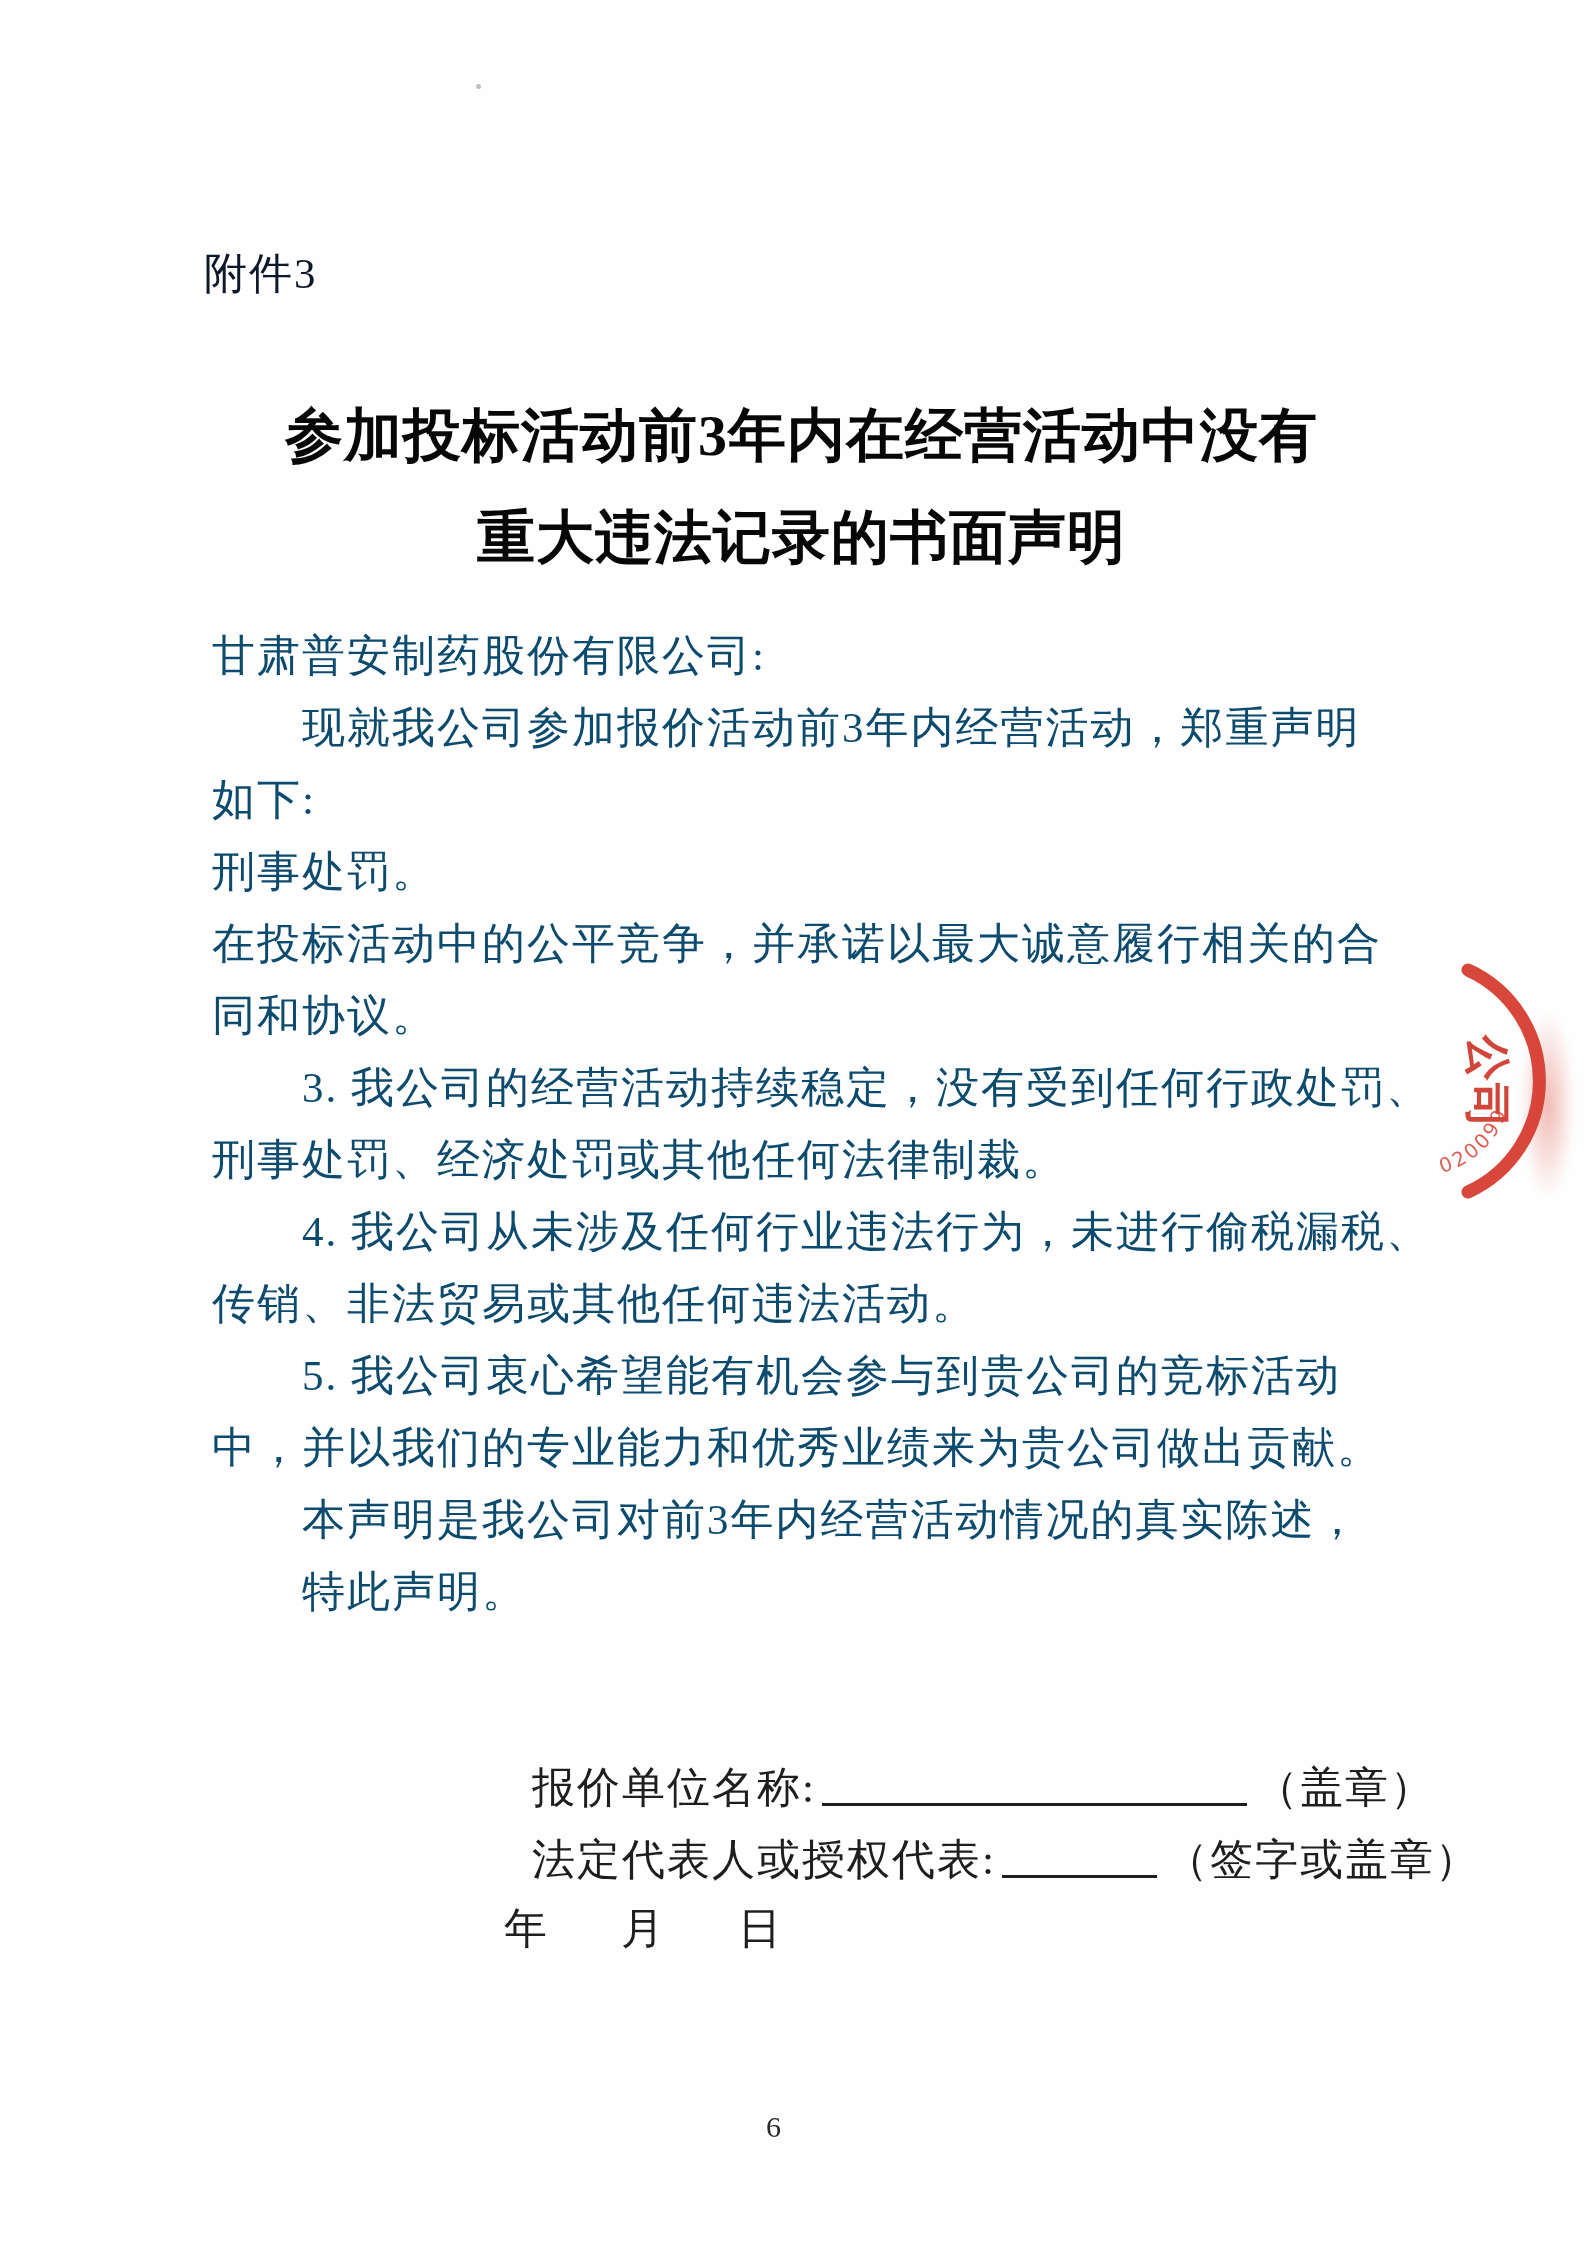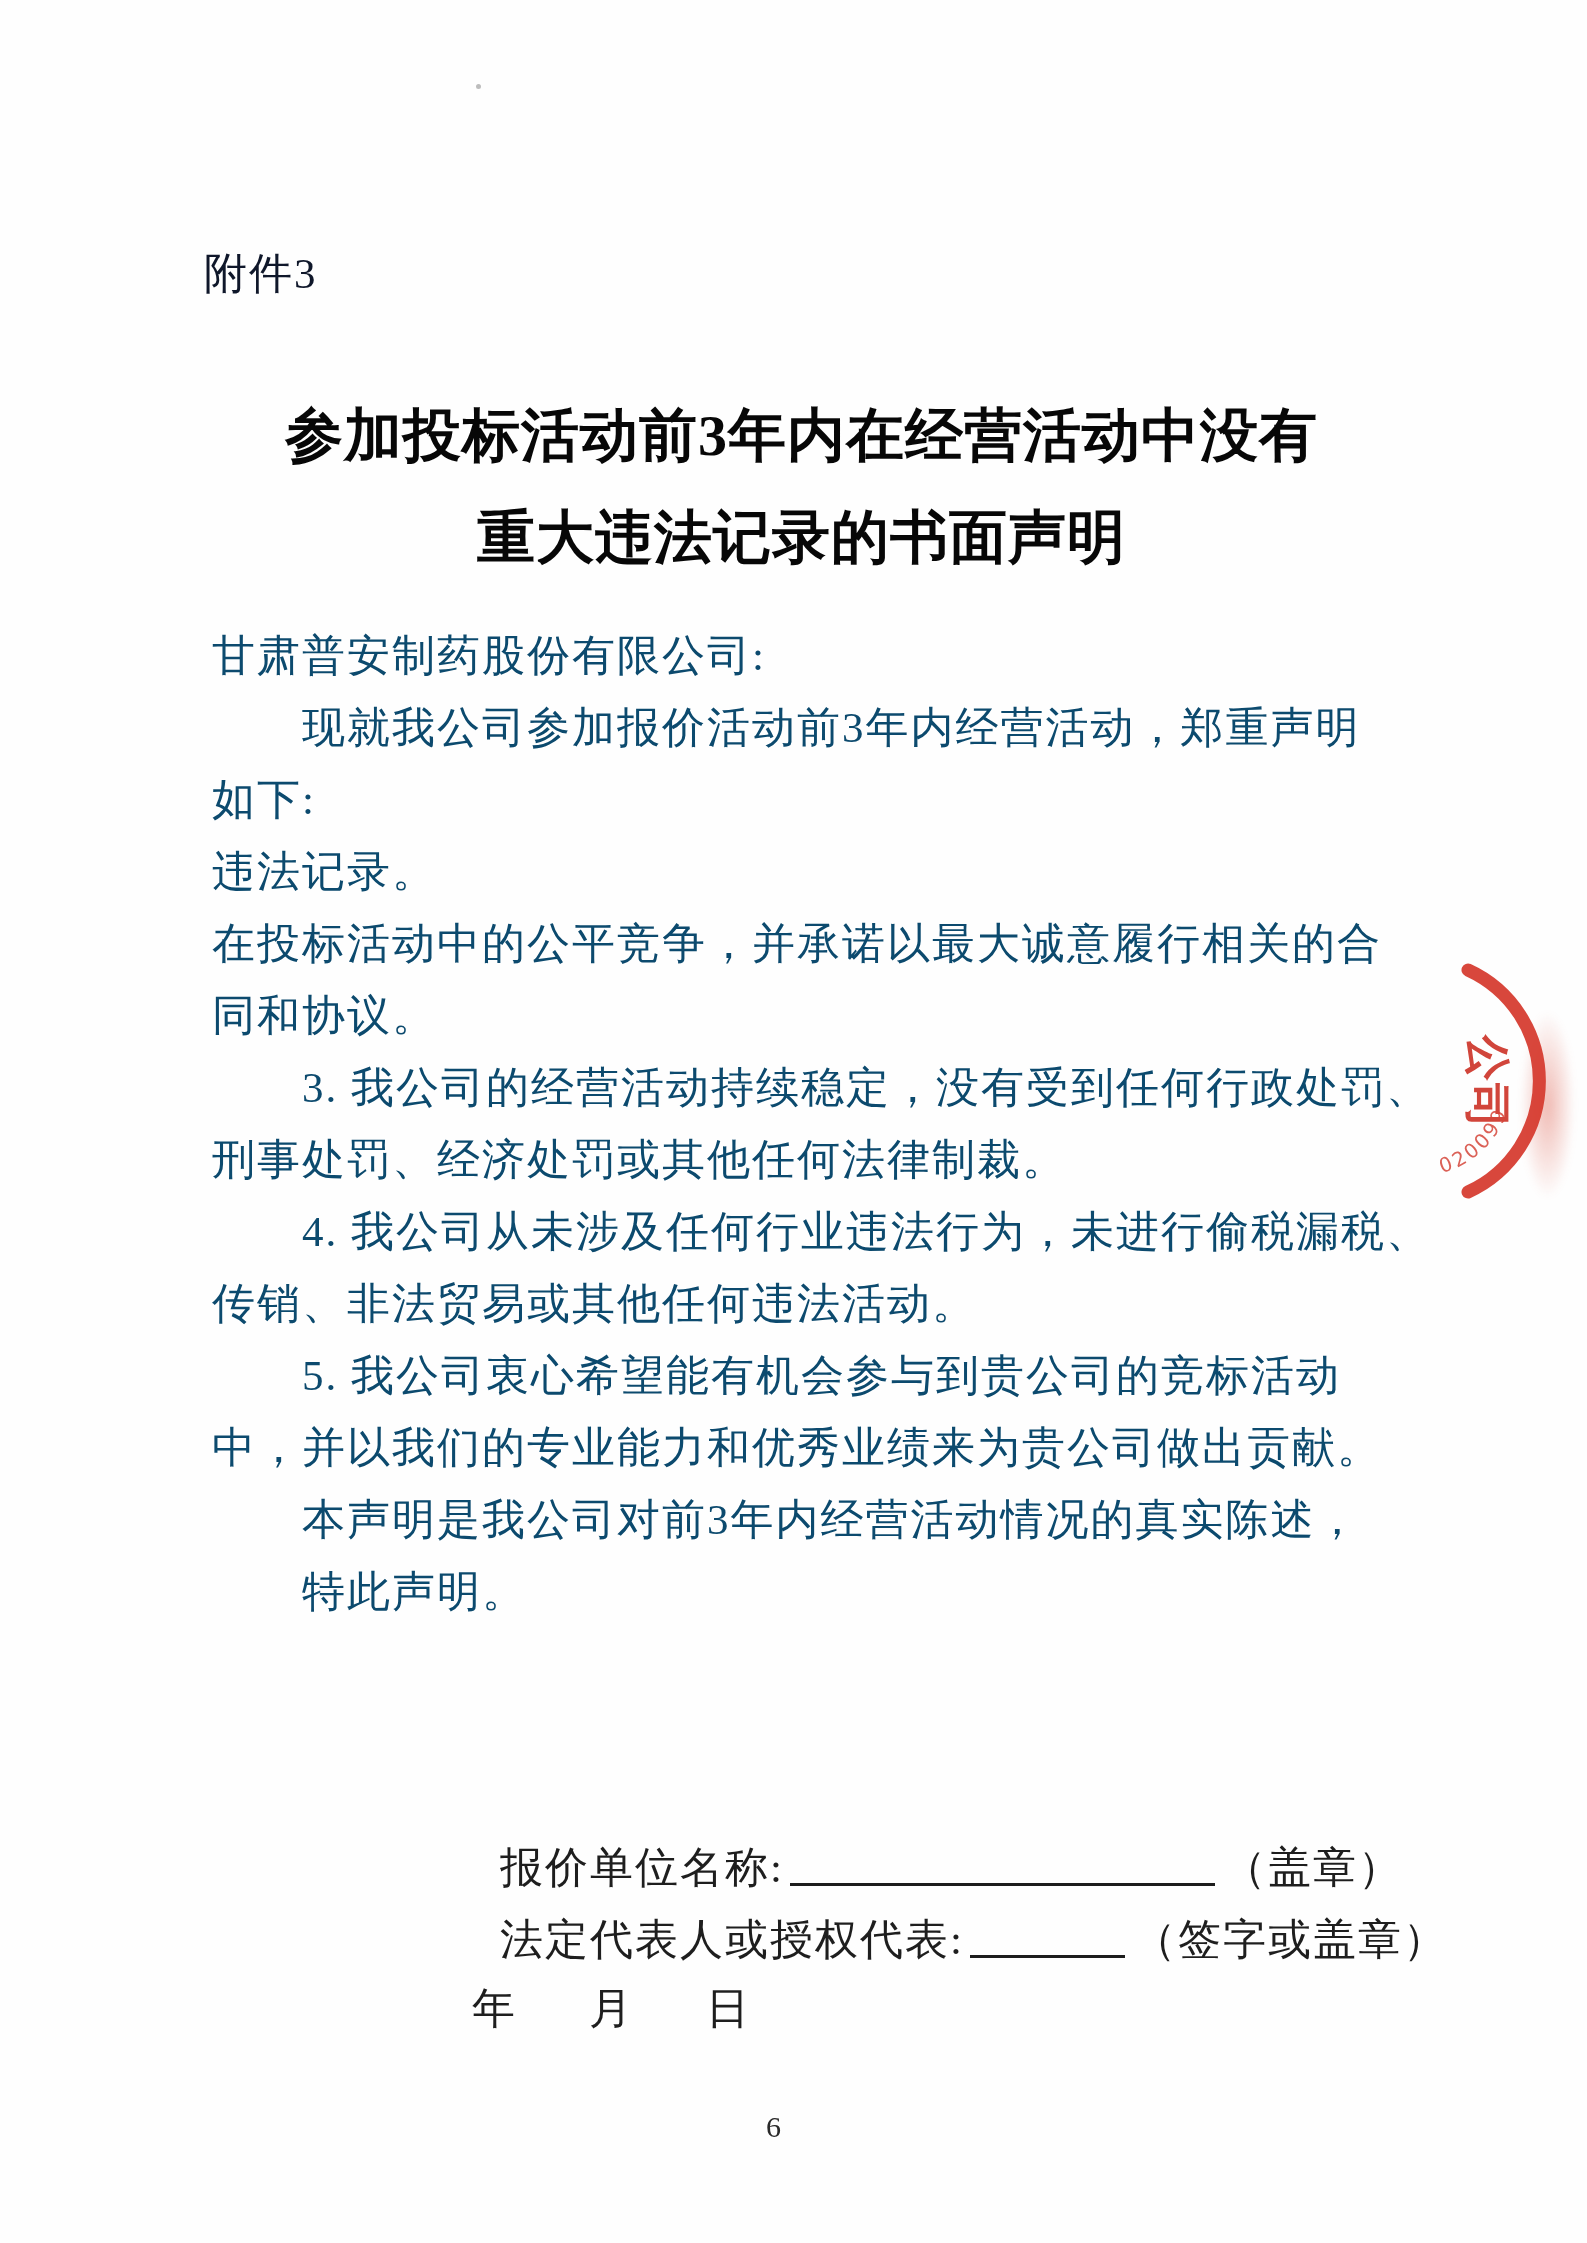--- a/index.html
+++ b/index.html
@@ -54,27 +54,28 @@
     line-height: 72px;
     letter-spacing: 2px;
     color: #0c4a6e;
     white-space: nowrap;
   }
   .bline { height: 72px; }
   .bline.indent { text-indent: 90px; }
 
   .sig-block {
     position: absolute;
-    left: 0; top: 1832px;
+    left: 0; top: 1752px;
     width: 1551px;
     font-size: 43px;
     line-height: 72px;
     letter-spacing: 2px;
     color: #1e1e1e;
     white-space: nowrap;
+    padding-left: 32px;
   }
   .sig-line { height: 72px; padding-left: 500px; }
   .blank {
     display: inline-block;
     border-bottom: 3px solid #1d1d1d;
     height: 42px;
     vertical-align: -4px;
   }
   .blank-unit { width: 425px; margin-left: 6px; margin-right: 8px; }
   .blank-rep  { width: 155px; margin-left: 6px; margin-right: 8px; }
@@ -113,21 +114,21 @@
 
   <h1 class="doc-title">
     <span>参加投标活动前3年内在经营活动中没有</span><br>
     <span>重大违法记录的书面声明</span>
   </h1>
 
   <div class="body-block">
     <div class="bline">甘肃普安制药股份有限公司:</div>
     <div class="bline indent">现就我公司参加报价活动前3年内经营活动，郑重声明</div>
     <div class="bline">如下:</div>
-    <div class="bline">违法记录。</div>
+    <div class="bline">刑事处罚。</div>
     <div class="bline">在投标活动中的公平竞争，并承诺以最大诚意履行相关的合</div>
     <div class="bline">同和协议。</div>
     <div class="bline indent">3. 我公司的经营活动持续稳定，没有受到任何行政处罚、</div>
     <div class="bline">刑事处罚、经济处罚或其他任何法律制裁。</div>
     <div class="bline indent">4. 我公司从未涉及任何行业违法行为，未进行偷税漏税、</div>
     <div class="bline">传销、非法贸易或其他任何违法活动。</div>
     <div class="bline indent">5. 我公司衷心希望能有机会参与到贵公司的竞标活动</div>
     <div class="bline">中，并以我们的专业能力和优秀业绩来为贵公司做出贡献。</div>
     <div class="bline indent">本声明是我公司对前3年内经营活动情况的真实陈述，</div>
     <div class="bline indent">特此声明。</div>

